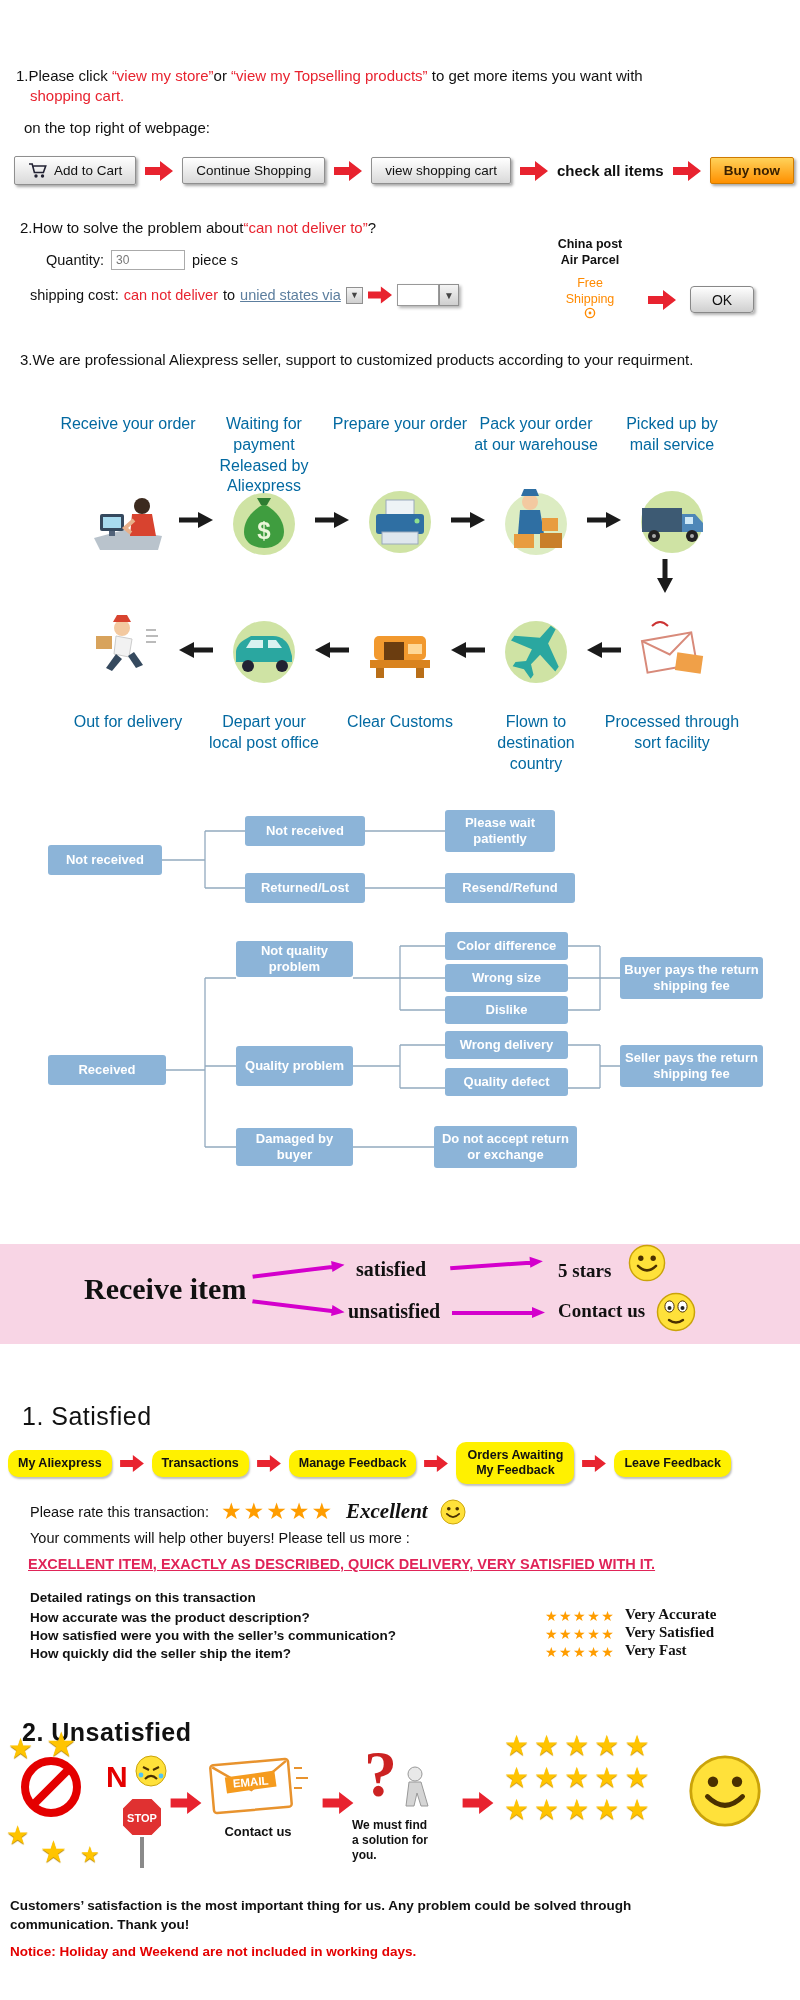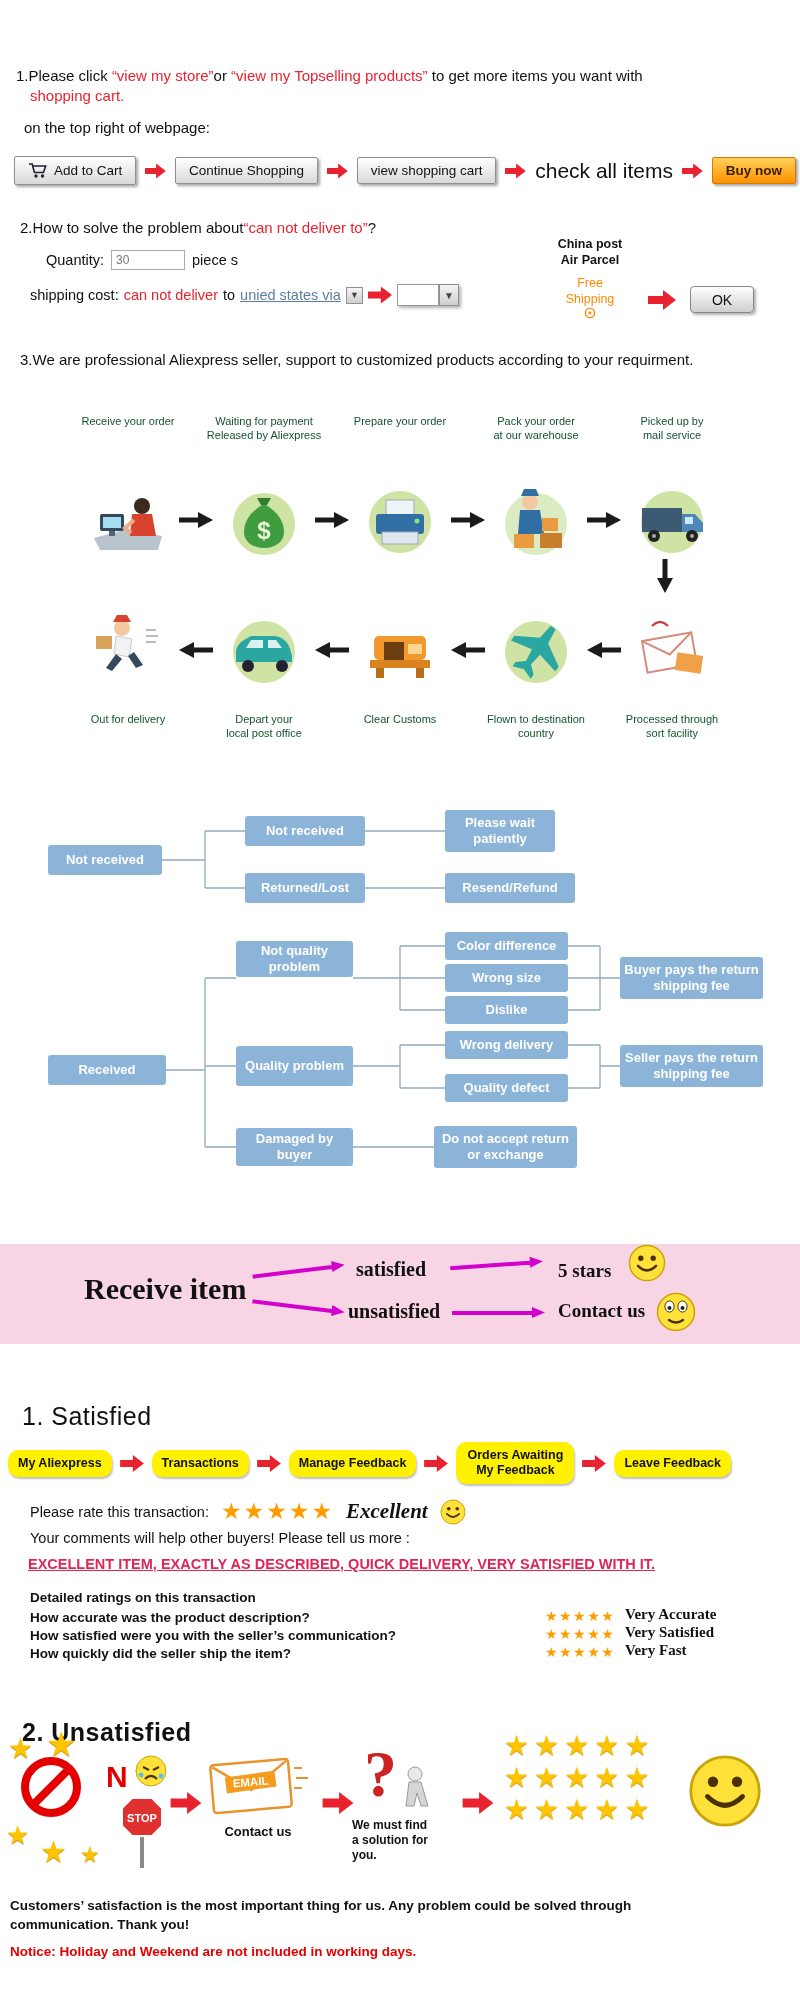--- a/index.html
+++ b/index.html
@@ -8,21 +8,21 @@
   .abs{position:absolute}
   .t15{font-size:15px;line-height:1.35}
   .red{color:#e8232f}
   .ra{color:#e8232f}
   .ba{color:#1b1b1b}
   .ma{color:#d400cc}
   .gbtn{display:inline-flex;align-items:center;gap:6px;padding:5px 13px;background:linear-gradient(#ffffff,#d9d9d9);border:1px solid #8f8f8f;border-radius:2px;box-shadow:2px 2px 3px rgba(0,0,0,.35);font-size:13.5px;white-space:nowrap;cursor:pointer}
   .buy{background:linear-gradient(#ffd25a,#ff9000);border:1px solid #cf7a00;font-weight:bold;color:#3a2000}
   .okbtn{width:64px;height:27px;background:linear-gradient(#fefefe,#cfcfcf);border:1px solid #888;border-radius:4px;box-shadow:2px 2px 3px rgba(0,0,0,.3);font-size:14px;display:flex;align-items:center;justify-content:center;cursor:pointer}
   .caret{display:inline-flex;align-items:center;justify-content:center;background:linear-gradient(#f4f4f4,#cfcfcf);border:1px solid #909090;color:#444;font-size:9px;cursor:pointer}
-  .flabel{font-size:11px;line-height:1.3;color:#14532d}
+  .flabel{font-size:16px;line-height:1.3;text-align:center;color:#0369a1}
   .col{width:136px;display:flex;flex-direction:column;align-items:center}
   .row5{display:flex;width:680px}
   .fbox{position:absolute;background:#8cb4d8;color:#fff;font-weight:bold;font-size:13px;display:flex;align-items:center;justify-content:center;text-align:center;line-height:1.2;border-radius:3px;padding:2px 4px}
   .ybtn{background:#fff100;border-radius:10px;font-weight:bold;font-size:12.5px;padding:6px 10px;text-align:center;line-height:1.2;box-shadow:1px 2px 2px rgba(0,0,0,.25);white-space:nowrap;cursor:pointer}
   .stars{color:#ff9d00;letter-spacing:2px}
   .serifb{font-family:"Liberation Serif",serif;font-weight:bold}
   .clstar{color:#ffc400;text-shadow:0 1px 1px #b88600}
   .gridstars{color:#ffc400;text-shadow:0 1px 1px #c89000;font-size:28px;letter-spacing:5px;line-height:32px}
   .boldq{font-size:13.5px;font-weight:bold}
 </style>
@@ -74,21 +74,21 @@
       </span>
     <svg class="ra" width="28" height="20" viewBox="0 0 28 20">
         <use href="#fatarrow"></use>
       </svg>
     <span class="gbtn">
         <span>view shopping cart</span>
       </span>
     <svg class="ra" width="28" height="20" viewBox="0 0 28 20">
         <use href="#fatarrow"></use>
       </svg>
-    <span style="font-weight:normal;font-size:21px;white-space:nowrap">check all items</span>
+    <span style="font-weight:bold;font-size:15px;white-space:nowrap">check all items</span>
     <svg class="ra" width="28" height="20" viewBox="0 0 28 20">
         <use href="#fatarrow"></use>
       </svg>
     <span class="gbtn buy">
         <span>Buy now</span>
       </span>
   </div>
 
   <div class="abs t15" style="left:20px;top:206px"><span>2.How to solve the problem about</span><span class="red">“can not deliver to”</span><span>?</span></div>
 
@@ -329,21 +329,21 @@
     <div class="fbox" style="left:445px;top:10px;width:110px;height:42px">Please wait patiently</div>
     <div class="fbox" style="left:445px;top:73px;width:130px;height:30px">Resend/Refund</div>
     <div class="fbox" style="left:48px;top:255px;width:118px;height:30px">Received</div>
     <div class="fbox" style="left:236px;top:141px;width:117px;height:36px">Not quality problem</div>
     <div class="fbox" style="left:236px;top:246px;width:117px;height:40px">Quality problem</div>
     <div class="fbox" style="left:236px;top:328px;width:117px;height:38px">Damaged by buyer</div>
     <div class="fbox" style="left:445px;top:132px;width:123px;height:28px">Color difference</div>
     <div class="fbox" style="left:445px;top:164px;width:123px;height:28px">Wrong size</div>
     <div class="fbox" style="left:445px;top:196px;width:123px;height:28px">Dislike</div>
     <div class="fbox" style="left:445px;top:231px;width:123px;height:28px">Wrong delivery</div>
-    <div class="fbox" style="left:445px;top:274px;width:123px;height:28px">Quality defect</div>
+    <div class="fbox" style="left:445px;top:268px;width:123px;height:28px">Quality defect</div>
     <div class="fbox" style="left:620px;top:157px;width:143px;height:42px">Buyer pays the return shipping fee</div>
     <div class="fbox" style="left:620px;top:245px;width:143px;height:42px">Seller pays the return shipping fee</div>
     <div class="fbox" style="left:434px;top:326px;width:143px;height:42px">Do not accept return or exchange</div>
   </div>
 
   <div class="abs" style="left:0;top:1232px;width:800px;height:100px;background:#f8d5e5">
     <div class="abs serifb" style="left:84px;top:28px;font-size:30px">Receive item</div>
     <svg class="abs ma" style="left:252px;top:20px;transform:rotate(-7deg)" width="93" height="13" viewBox="0 0 93 13">
         <use href="#magarrow"></use>
       </svg>

